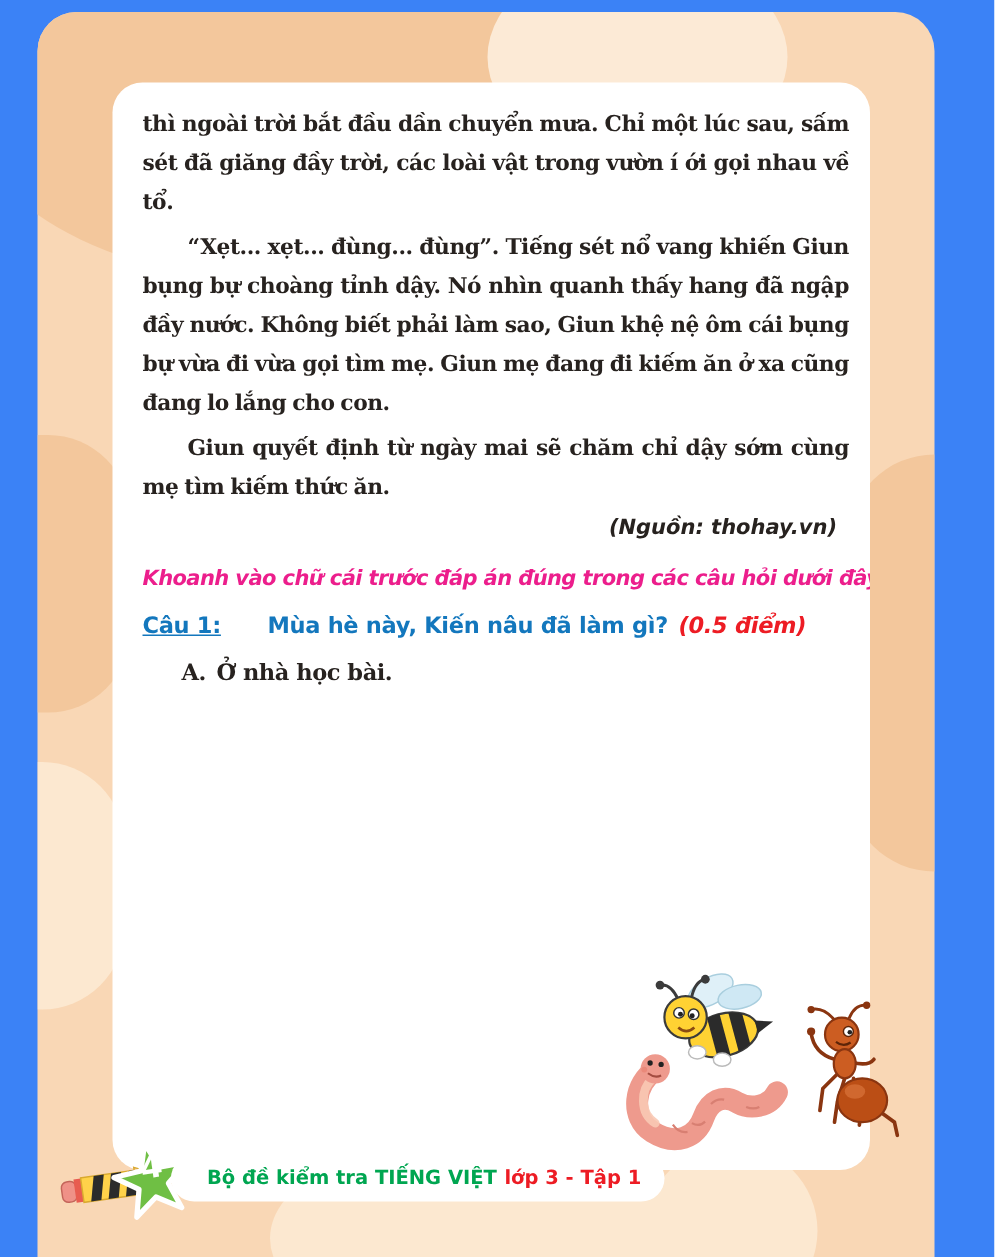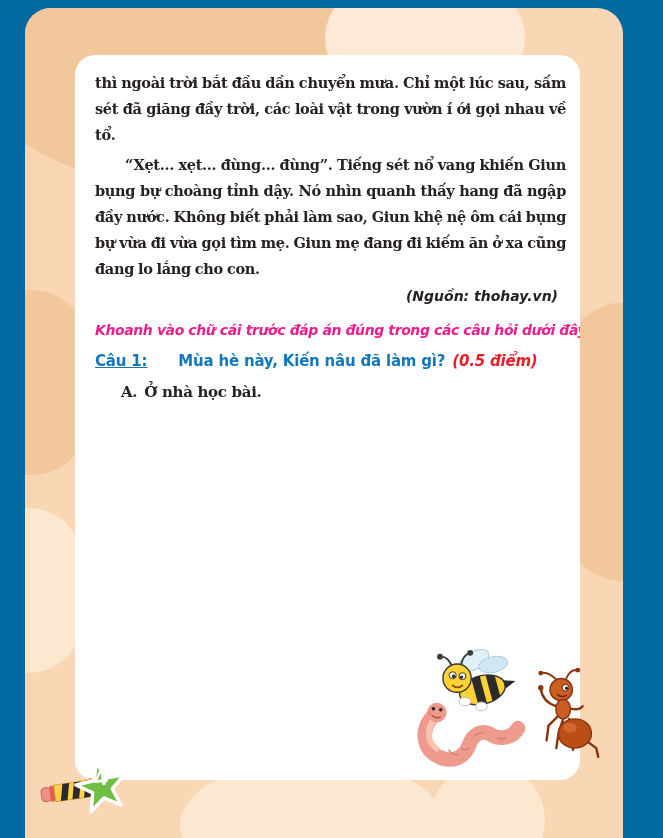--- a/index.html
+++ b/index.html
@@ -1,16 +1,16 @@
 <!DOCTYPE html>
 <html><head>
 <meta charset="utf-8">
 <style>
   html,body{margin:0;padding:0;}
-  .page{position:relative;width:663px;height:838px;background:#0369a1;overflow:hidden;
+  .page{position:relative;width:663px;height:838px;background:#3b82f6;overflow:hidden;
         font-family:"DejaVu Serif", serif;}
   
   .bg{position:absolute;left:25px;top:8px;width:598px;height:830px;background:#f9d7b5;
       border-radius:26px 26px 0 0;overflow:hidden;}
   .blob{position:absolute;}
   .blob-a{left:-50px;top:-70px;width:430px;height:250px;background:#f3c79c;border-radius:50%;}
   .blob-b{left:300px;top:-40px;width:200px;height:140px;background:#fcead6;border-radius:50%;}
   .blob-c{left:0;top:282px;width:62px;height:185px;background:#f3c79c;border-radius:0 55px 55px 0;}
   .blob-d{left:0;top:500px;width:58px;height:165px;background:#fce8d0;border-radius:0 55px 55px 0;}
   .blob-e{right:0;top:295px;width:58px;height:278px;background:#f3c79c;border-radius:60px 0 0 60px;}
@@ -68,20 +68,21 @@
     <div class="blob blob-d"></div>
     <div class="blob blob-e"></div>
     <div class="blob blob-f"></div>
     <div class="blob blob-g"></div>
   </div>
 
   <div class="card">
     <div class="story">
       <p class="no-indent">thì ngoài trời bắt đầu dần chuyển mưa. Chỉ một lúc sau, sấm sét đã giăng đầy trời, các loài vật trong vườn í ới gọi nhau về tổ.</p>
       <p>“Xẹt... xẹt... đùng... đùng”. Tiếng sét nổ vang khiến Giun bụng bự choàng tỉnh dậy. Nó nhìn quanh thấy hang đã ngập đầy nước. Không biết phải làm sao, Giun khệ nệ ôm cái bụng bự vừa đi vừa gọi tìm mẹ. Giun mẹ đang đi kiếm ăn ở xa cũng đang lo lắng cho con.</p>
+      <p>Giun quyết định từ ngày mai sẽ chăm chỉ dậy sớm cùng mẹ tìm kiếm thức ăn.</p>
     </div>
     <div class="source">(Nguồn: thohay.vn)</div>
 
     <div class="instruction">Khoanh vào chữ cái trước đáp án đúng trong các câu hỏi dưới đây.</div>
 
     <div class="question">
       <span class="q-label">Câu 1:</span><span class="q-text">Mùa hè này, Kiến nâu đã làm gì?</span><span class="q-points">(0.5 điểm)</span>
     </div>
 
     <div class="option">
@@ -167,14 +168,18 @@
       <polygon points="48,5.5 52,5.5 52,22.5 44,22.5" fill="#2b2b2b"></polygon>
       <polygon points="52,3.5 76,14 52,24.5" fill="#f5c89b" stroke="#d9a92f" stroke-width="1"></polygon>
       <polygon points="68,10.5 76,14 68,17.5" fill="#3a3a3a"></polygon>
     </svg>
     <div class="star-wrap">
       <svg viewBox="0 0 58 58" width="58" height="58">
         <polygon points="28,3 34.2,20.5 52.7,21 38,32.2 43.3,50 28,39.5 12.7,50 18,32.2 3.3,21 21.8,20.5" fill="#6fbf44" stroke="#ffffff" stroke-width="3.5" stroke-linejoin="round" transform="rotate(-12 28 28) translate(1 3)"></polygon>
       </svg>
       <div class="star-num">4</div>
     </div>
+    <div class="pill">
+      <span class="green">Bộ đề kiểm tra TIẾNG VIỆT</span>
+      <span class="red">lớp 3 - Tập 1</span>
+    </div>
   </div>
 </div>
 
 </body></html>

